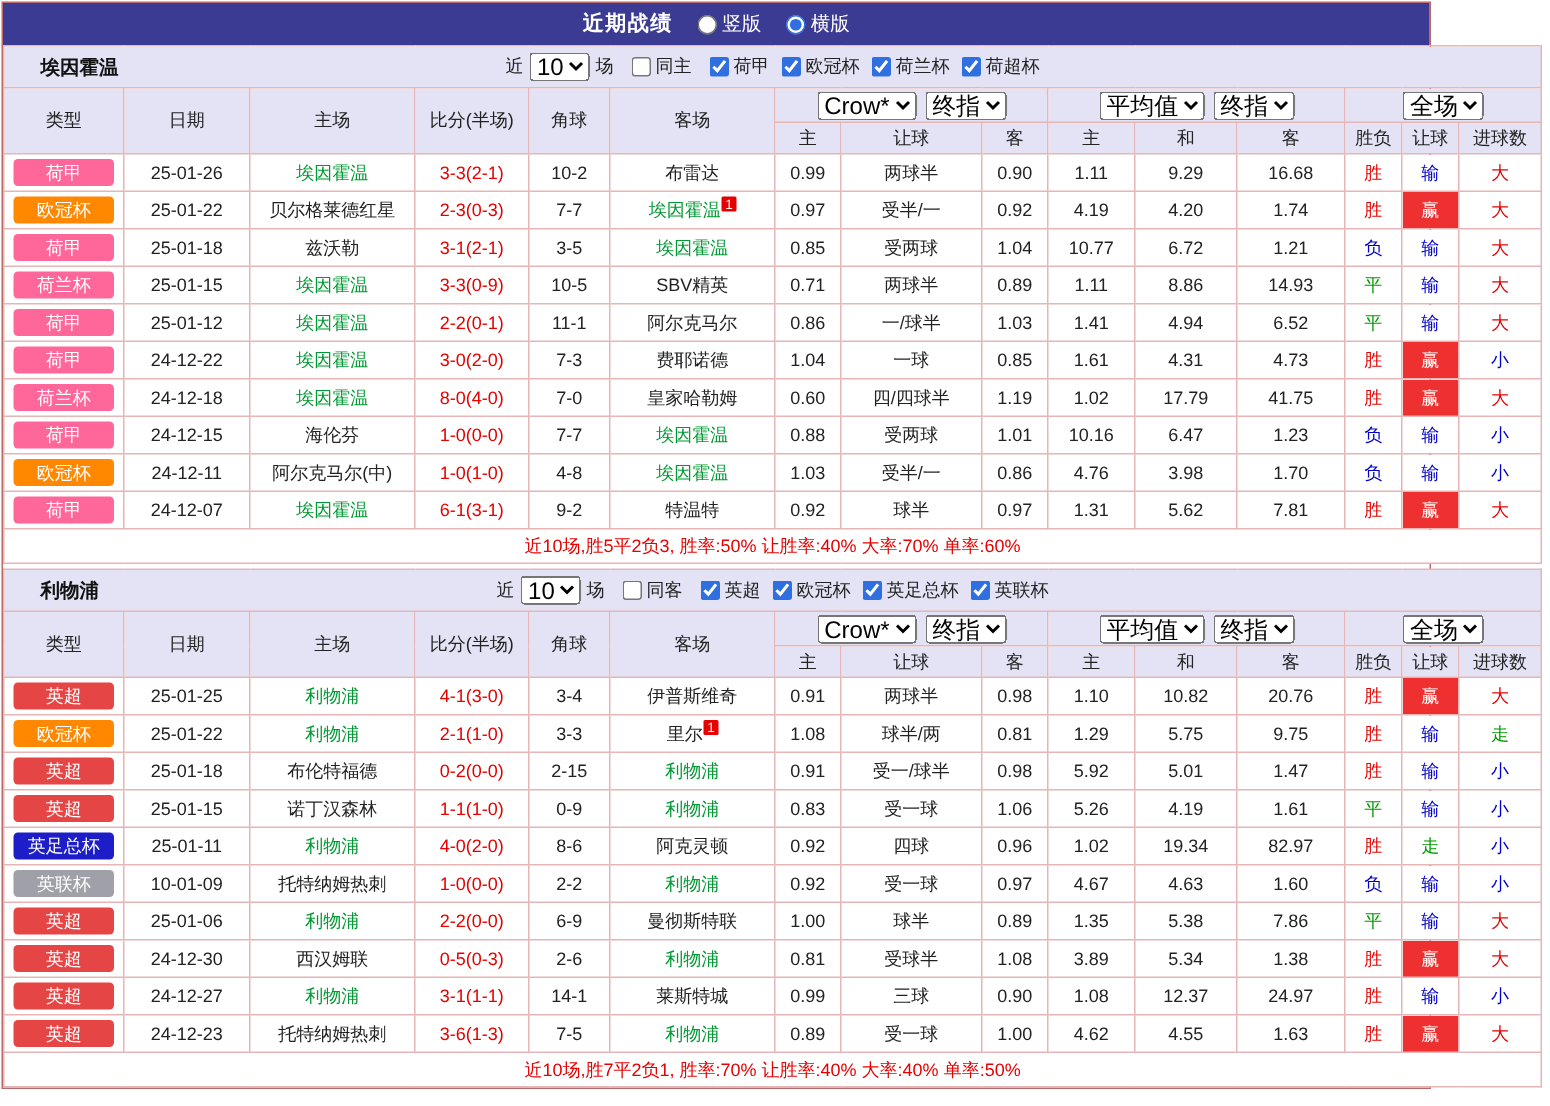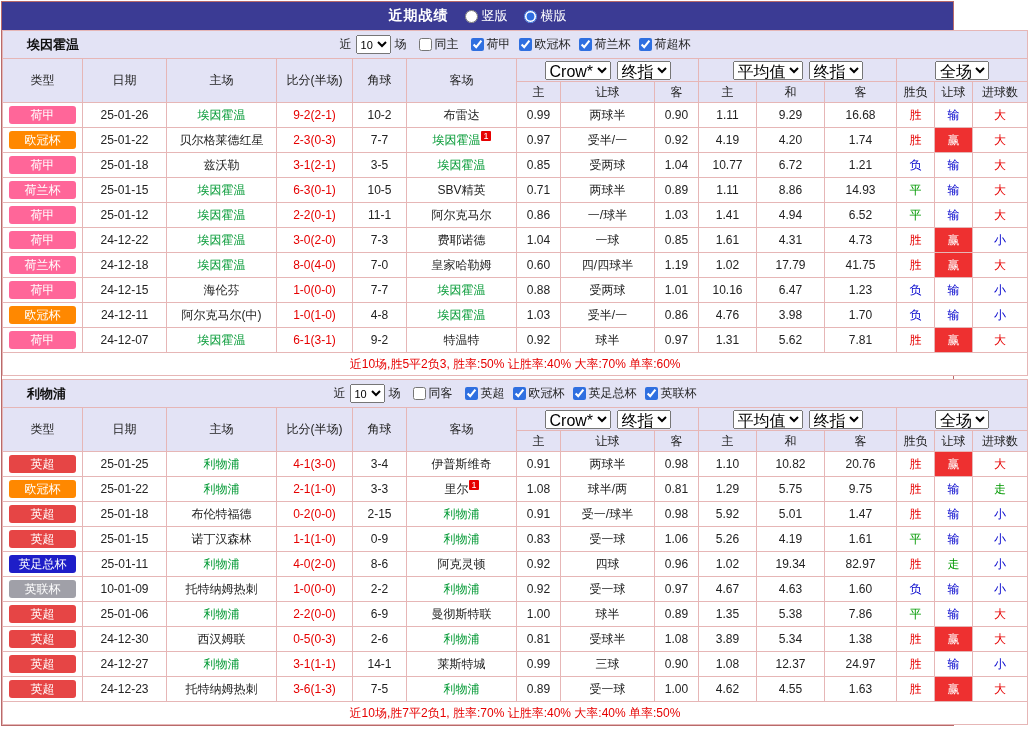--- a/index.html
+++ b/index.html
@@ -11,21 +11,21 @@
   input[type=radio], input[type=checkbox] { accent-color:#2f6fe0; width:13px; height:13px; margin:0; }
   .section { width:100%; }
   .section + .section { margin-top:3px; }
   table { border-collapse:collapse; table-layout:fixed; width:100%; font-size:12px; }
   th, td { border:1px solid #e6b6b6; text-align:center; padding:0 1px; height:25px; overflow:hidden; white-space:nowrap; color:#222; }
   thead th { background:#e3e3f5; font-weight:normal; }
   .filter-cell { height:28px; padding:0; }
   .fwrap { position:relative; display:flex; align-items:center; justify-content:center; height:100%; }
   .team-title { position:absolute; left:24px; font-weight:bold; font-size:13px; color:#111; }
   .fctrls { display:flex; align-items:center; gap:4px; font-size:12px; }
-  .fctrls select { font-size:11px; height:19px; }
+  .fctrls select { font-size:16px; height:19px; }
   .chk { display:inline-flex; align-items:center; gap:3px; margin-left:8px; cursor:pointer; }
   .selwrap { display:flex; justify-content:center; align-items:center; gap:6px; }
   .selwrap select { font-size:16px; height:19px; }
   .sel-row th { height:23px; }
   .lbl-row th { height:21px; }
   .badge { display:block; margin:3px 5px; border-radius:3px; line-height:18px; font-size:12px; color:#fff; }
   .team { color:#222; text-decoration:none; cursor:pointer; }
   .team.focus { color:#009933; }
   .score { color:#e60000; }
   .card { background:#e60000; color:#fff; font-size:9px; line-height:10px; padding:0 2px; margin-left:1px; border-radius:1px; }
@@ -139,21 +139,21 @@
           <th>进球数</th>
         </tr>
       </thead>
       <tbody>
           <tr>
             <td>
               <span class="badge" style="background:#ff6699">荷甲</span>
             </td>
             <td>25-01-26</td>
             <td><span class="team focus">埃因霍温</span></td>
-            <td><span class="score">9-2(2-1)</span></td>
+            <td><span class="score">3-3(2-1)</span></td>
             <td>10-2</td>
             <td><span class="team">布雷达</span></td>
             <td>0.99</td>
             <td>两球半</td>
             <td>0.90</td>
             <td>1.11</td>
             <td>9.29</td>
             <td>16.68</td>
             <td class="v-red">胜</td>
             <td class="v-blue">输</td>
@@ -196,21 +196,21 @@
             <td class="v-blue">负</td>
             <td class="v-blue">输</td>
             <td class="v-red">大</td>
           </tr>
           <tr>
             <td>
               <span class="badge" style="background:#ff6699">荷兰杯</span>
             </td>
             <td>25-01-15</td>
             <td><span class="team focus">埃因霍温</span></td>
-            <td><span class="score">6-3(0-1)</span></td>
+            <td><span class="score">3-3(0-9)</span></td>
             <td>10-5</td>
             <td><span class="team">SBV精英</span></td>
             <td>0.71</td>
             <td>两球半</td>
             <td>0.89</td>
             <td>1.11</td>
             <td>8.86</td>
             <td>14.93</td>
             <td class="v-green">平</td>
             <td class="v-blue">输</td>

